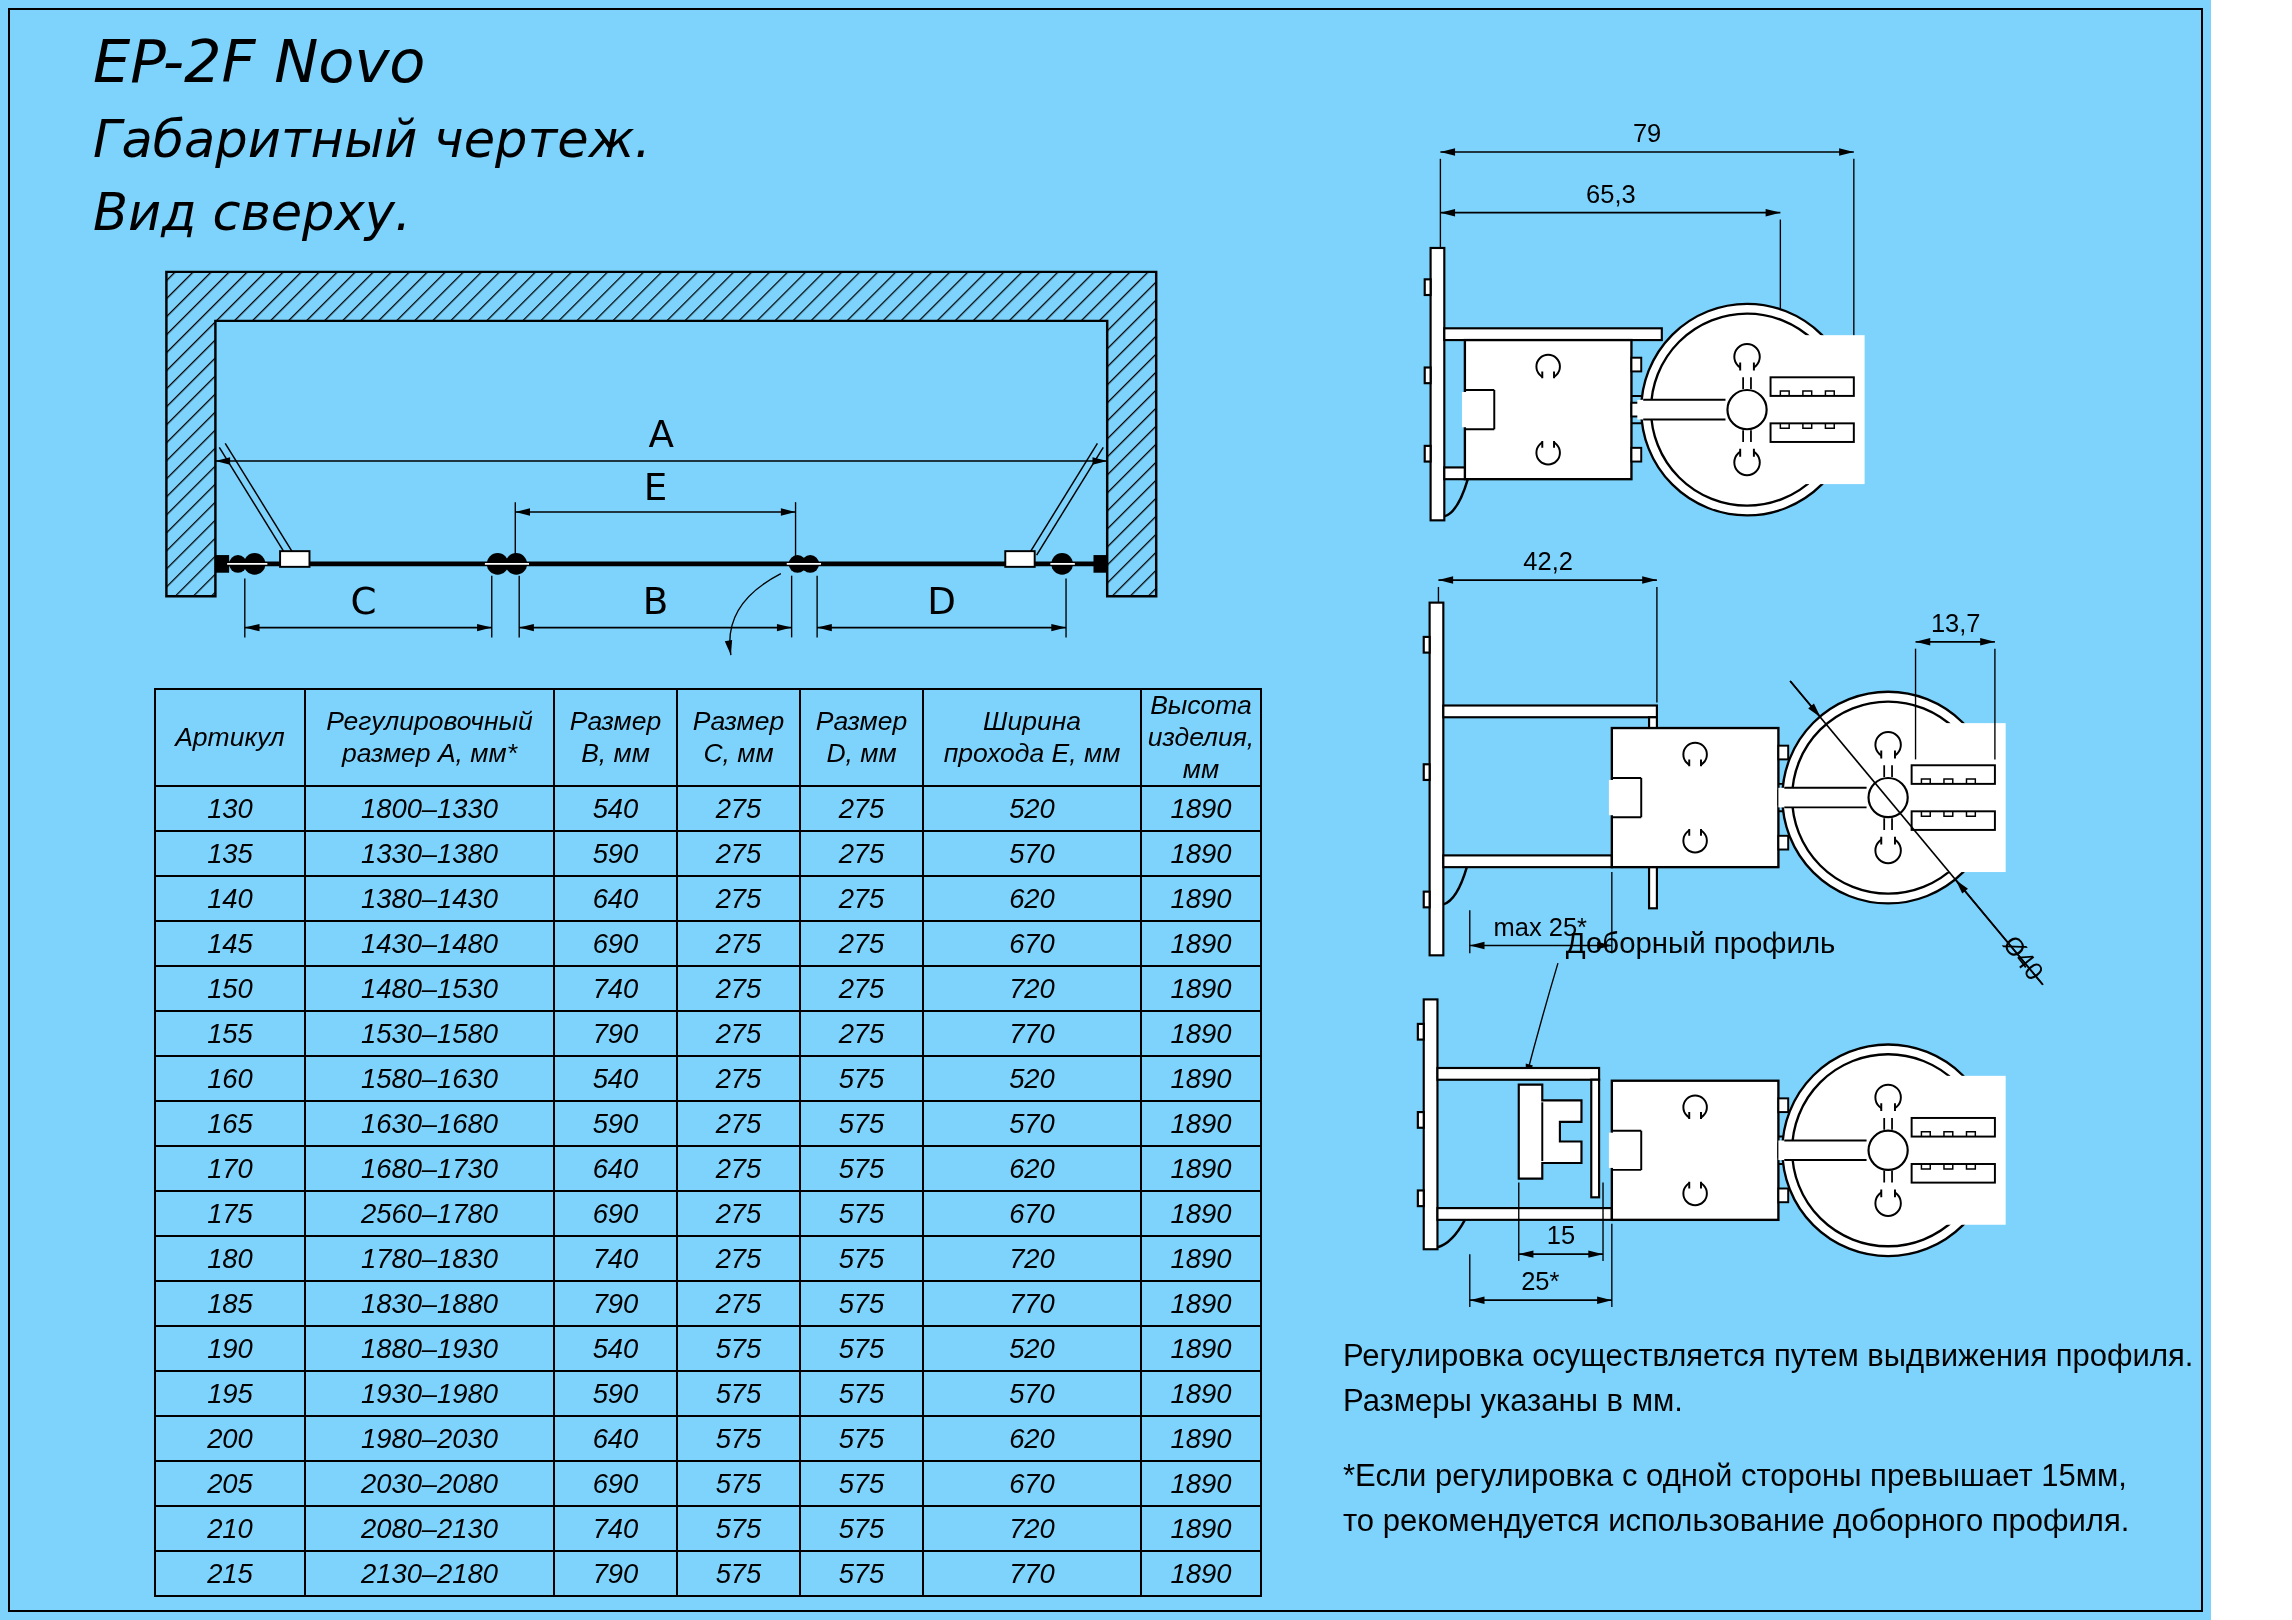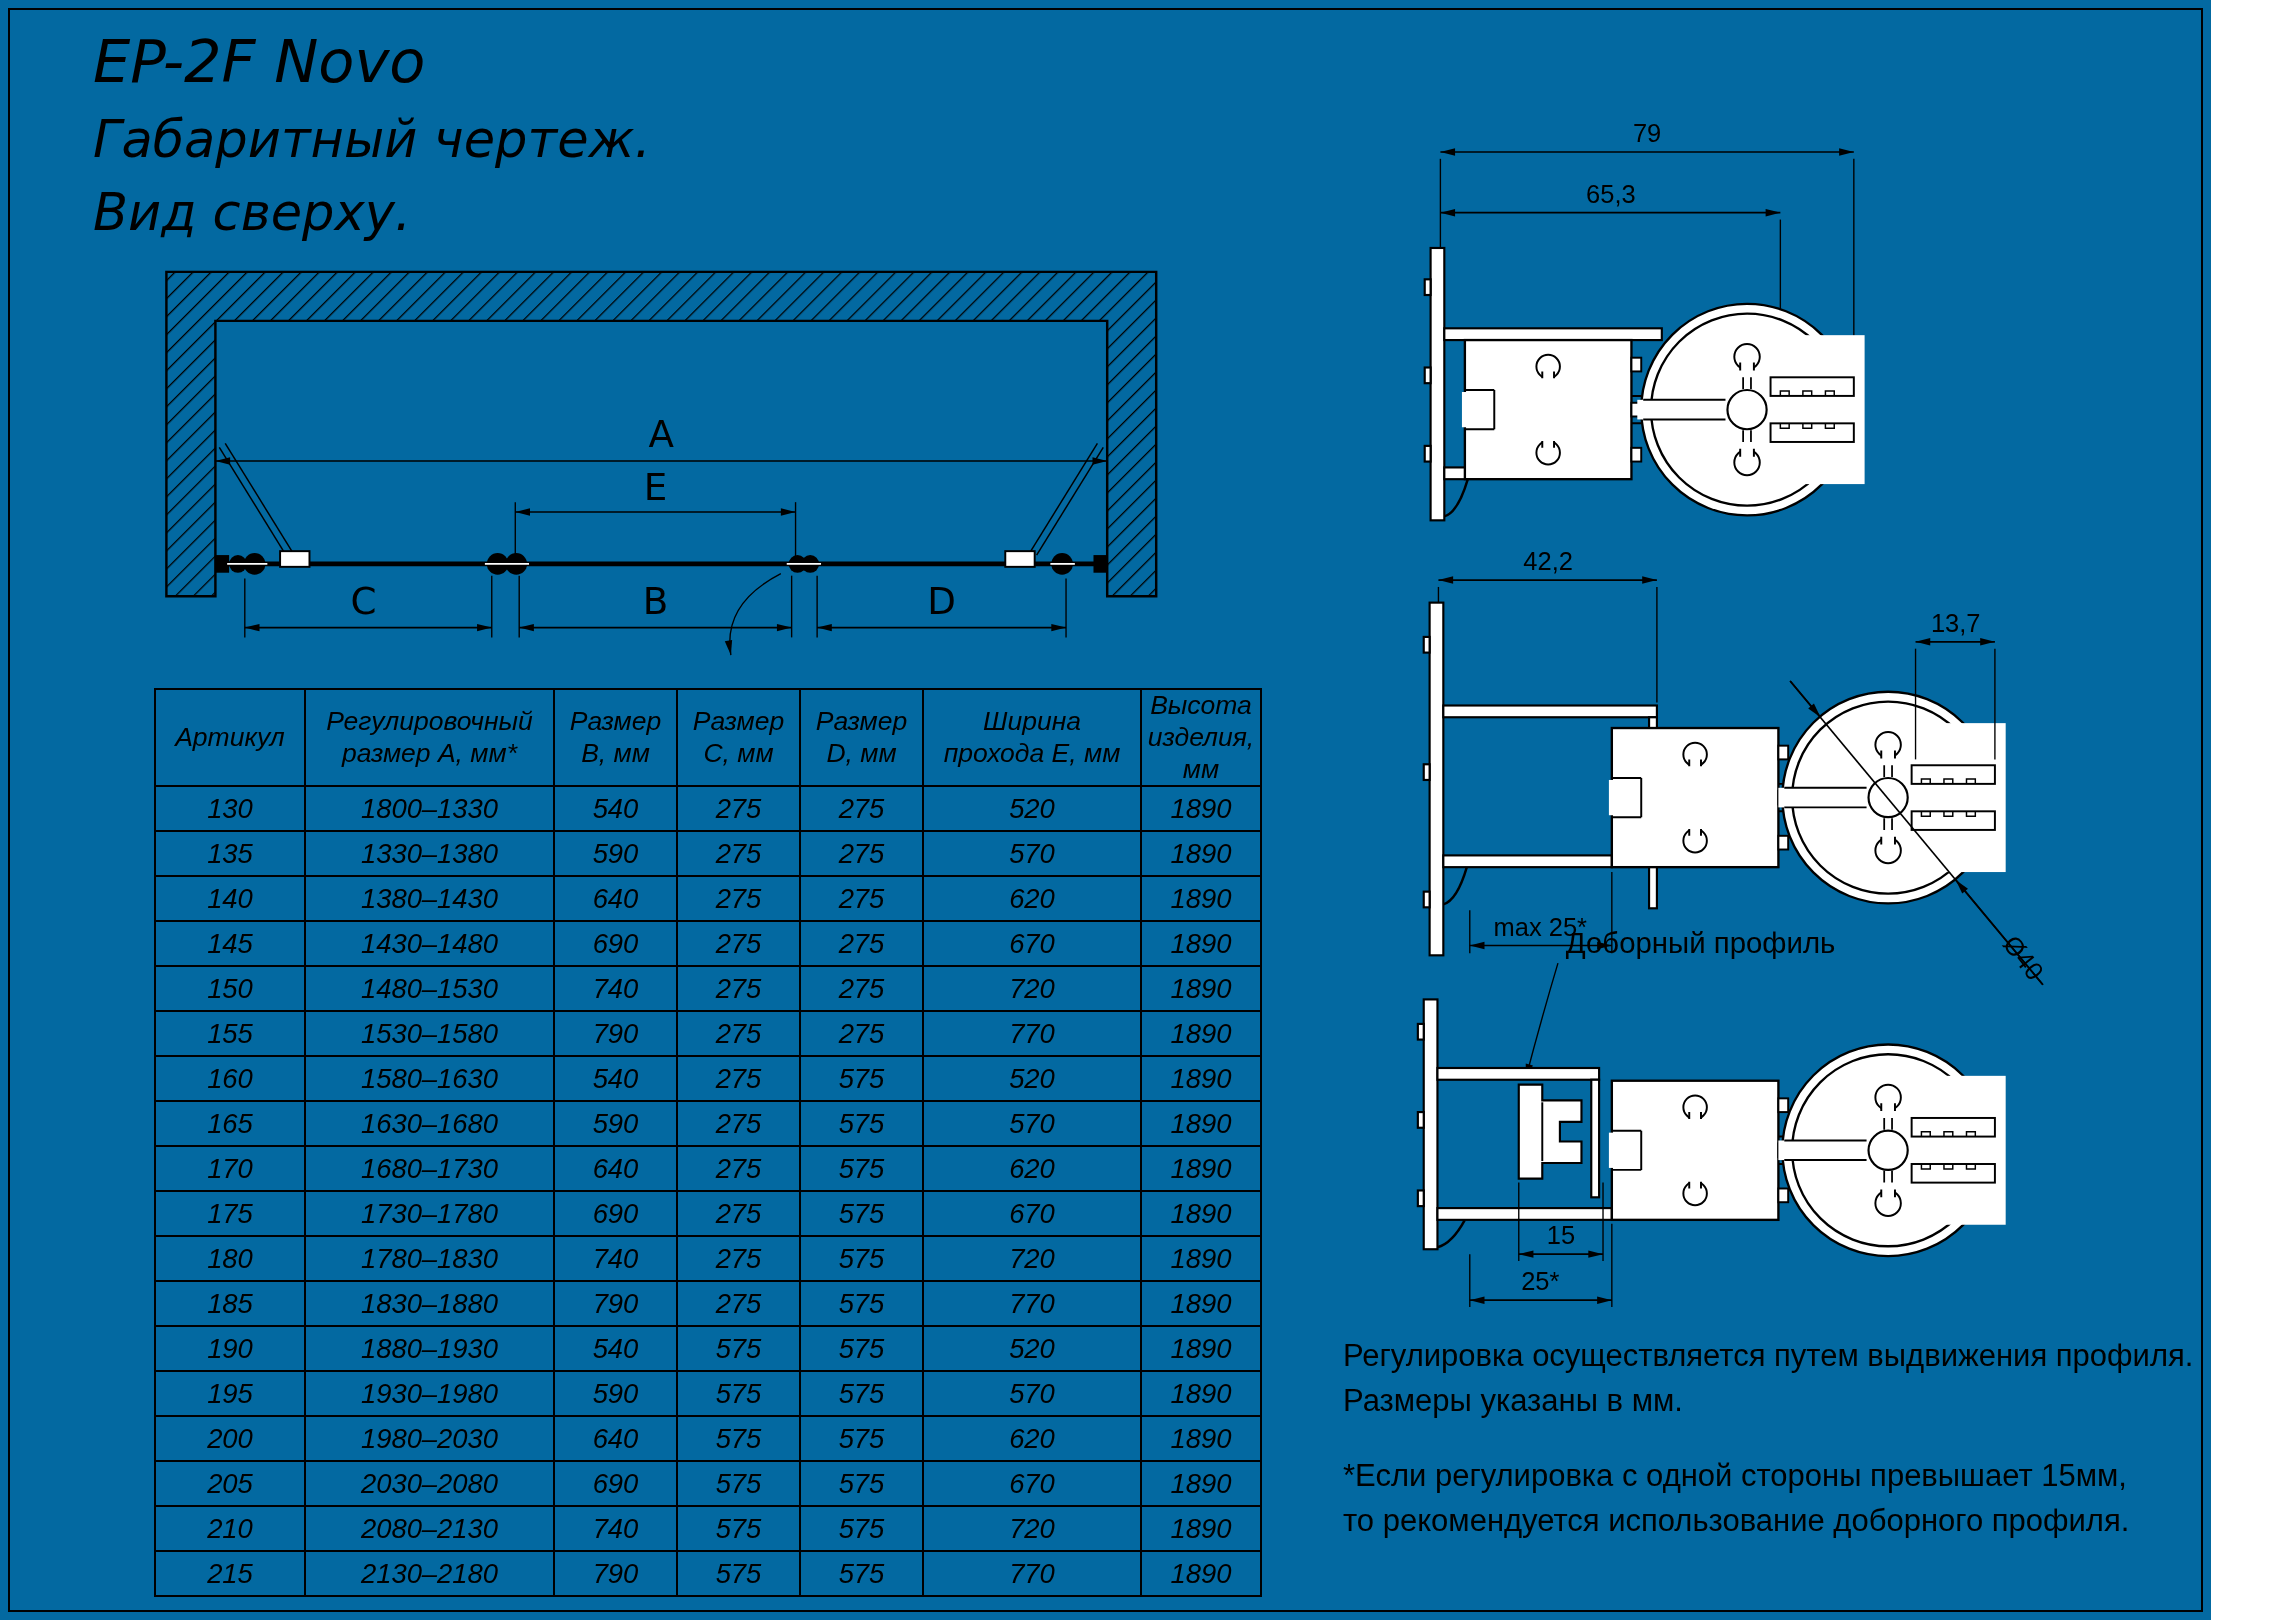--- a/index.html
+++ b/index.html
@@ -1,16 +1,16 @@
 <!DOCTYPE html>
 <html><head>
 <meta charset="utf-8">
 <style>
   html,body{margin:0;padding:0;background:#fff;}
-  .page{position:relative;width:2211px;height:1620px;background:#0369a1;overflow:hidden;
+  .page{position:relative;width:2211px;height:1620px;background:#7dd3fc;overflow:hidden;
         font-family:"Liberation Sans",sans-serif;color:#000;}
   .frame{position:absolute;left:7.8px;top:7.8px;right:7.8px;bottom:7.8px;border:2.9px solid #000;}
   .title-block{position:absolute;left:93px;top:27.4px;font-style:italic;}
   .title-block .t1{font-size:59px;font-family:"DejaVu Sans",sans-serif;}
   .title-block .t2{font-size:51px;margin-top:13.7px;font-family:"DejaVu Sans",sans-serif;}
   svg text{font-family:"Liberation Sans",sans-serif;fill:#000;}
   .ln{stroke:#000;stroke-width:2.5;fill:none;}
   .ln2{stroke:#000;stroke-width:2.2;fill:#fff;}
   .dim{stroke:#000;stroke-width:1.7;fill:none;}
   .ext{stroke:#000;stroke-width:1.4;fill:none;}
@@ -353,21 +353,21 @@
           <td>170</td>
           <td>1680–1730</td>
           <td>640</td>
           <td>275</td>
           <td>575</td>
           <td>620</td>
           <td>1890</td>
         </tr>
         <tr>
           <td>175</td>
-          <td>1730–1780</td>
+          <td>2560–1780</td>
           <td>690</td>
           <td>275</td>
           <td>575</td>
           <td>670</td>
           <td>1890</td>
         </tr>
         <tr>
           <td>180</td>
           <td>1780–1830</td>
           <td>740</td>

